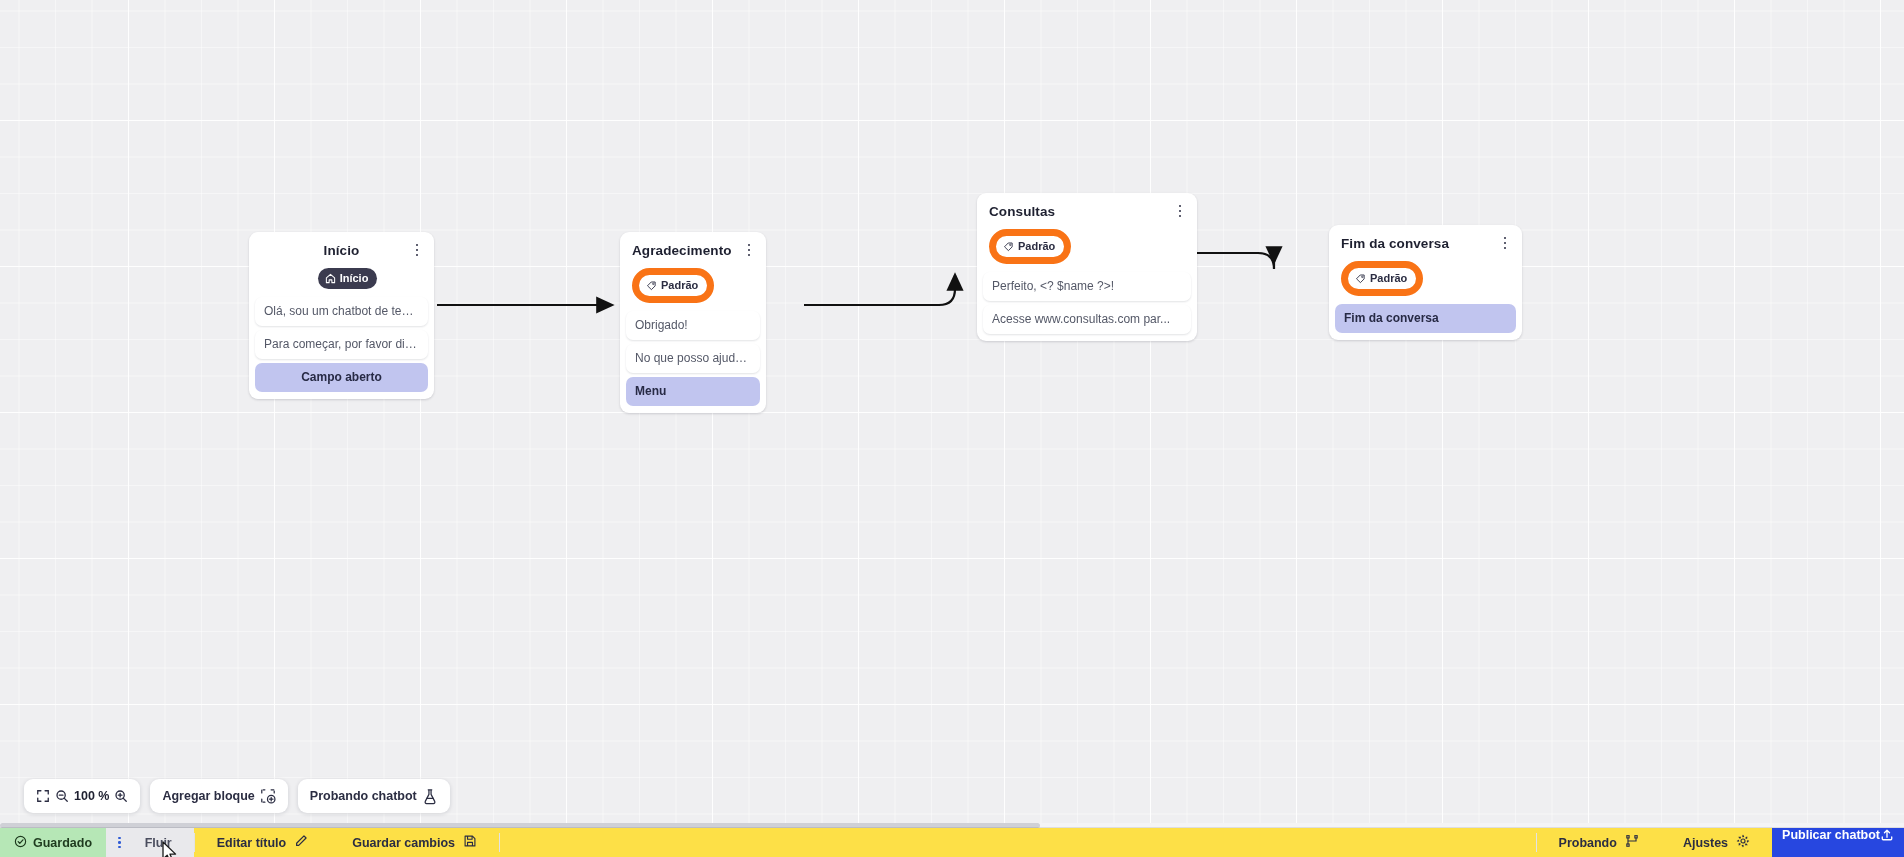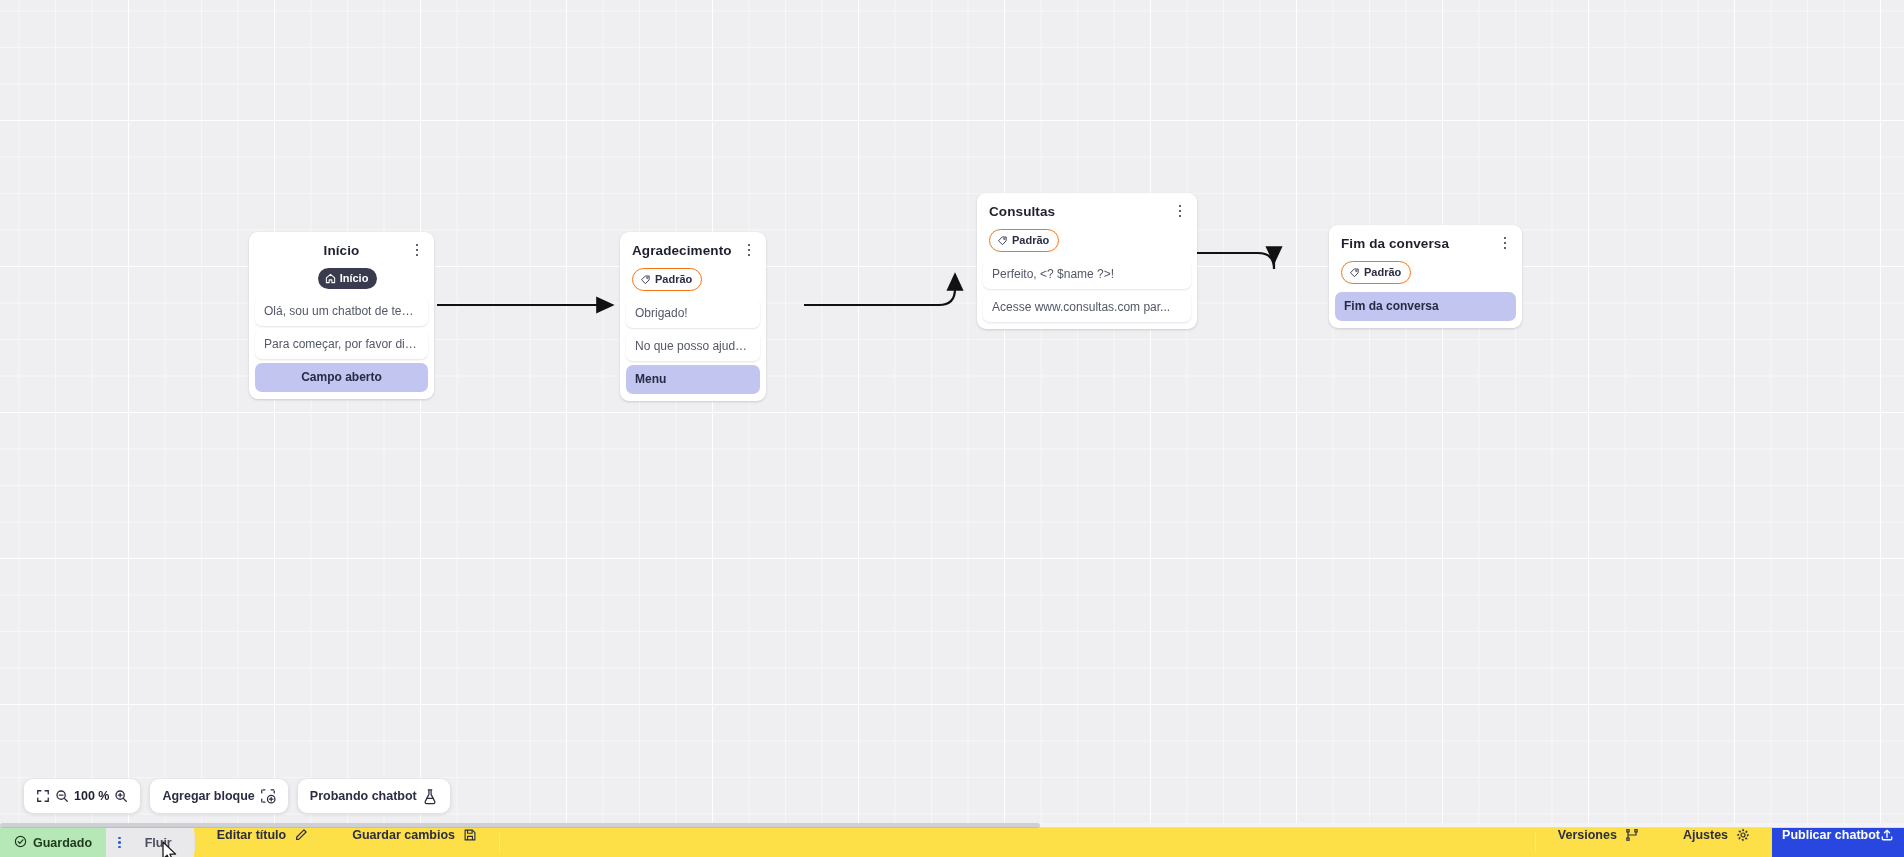--- a/index.html
+++ b/index.html
@@ -56,21 +56,21 @@
 
   .badge {
     display:inline-flex; align-items:center; gap:4px;
     margin:9px 0 0 12px;
     border-radius:20px;
     font-size:11px; font-weight:700; line-height:1;
     padding:5px 9px 5px 7px;
     white-space:nowrap;
   }
   .badge.dark { background:#3b3b4f; color:#ffffff; }
-  .badge.outline { background:#ffffff; color:#2b2d42; border:1px solid #f97316; }
+  .badge.outline { background:#ffffff; color:#2b2d42; border:7px solid #f97316; }
   .badge svg { display:block; }
 
   .rows { margin-top:8px; padding:0 6px; display:flex; flex-direction:column; gap:4px; }
   .row {
     border-radius:7px;
     font-size:12px; line-height:15px; color:#545867;
     padding:7px 9px;
     background:#ffffff;
     box-shadow:0 1px 2px rgba(16,24,40,.12);
     white-space:nowrap; overflow:hidden; text-overflow:ellipsis;
@@ -122,21 +122,21 @@
     padding:0 14px; font-weight:700; white-space:nowrap;
   }
   .bb-tab {
     background:#e9e9ec; display:flex; align-items:center; gap:24px;
     padding:0 22px 0 12px; color:#4a4d5e; font-weight:700; cursor:pointer;
     white-space:nowrap;
   }
   .bb-tab .grip { display:flex; flex-direction:column; gap:2px; }
   .bb-tab .grip i { width:2.6px; height:2.6px; border-radius:50%; background:#2f5bd6; display:block; }
   .bb-item {
-    display:flex; align-items:flex-start; gap:8px; padding:0 22px;
+    display:flex; align-items:center; gap:8px; padding:0 22px;
     color:#2b2d42; font-weight:600; cursor:pointer; white-space:nowrap;
   }
   .bb-sep { width:1px; background:#e2e2e6; margin:5px 0; }
   .bb-spacer { flex:1 1 auto; }
   .bb-publish {
     background:#2747e0; color:#ffffff; font-weight:700;
     display:flex; align-items:flex-start; padding:0 10px; cursor:pointer;
     white-space:nowrap;
   }
 
@@ -356,21 +356,21 @@
       </span>
     </div>
 
     <div class="bb-sep"></div>
 
     <div class="bb-spacer"></div>
 
     <div class="bb-sep"></div>
 
     <div class="bb-item">
-      <span>Versiones</span>
+      <span>Probando</span>
       <span>
         <svg width="14" height="14" viewBox="0 0 16 16">
           <rect x="2.1" y="1.9" width="2.6" height="2.6" fill="none" stroke="#2b2d42" stroke-width="1.3"></rect>
           <rect x="11.3" y="1.9" width="2.6" height="2.6" fill="none" stroke="#2b2d42" stroke-width="1.3"></rect>
           <rect x="2.1" y="11.4" width="2.6" height="2.6" fill="none" stroke="#2b2d42" stroke-width="1.3"></rect>
           <path d="M3.4 4.6v6.8M3.4 8h9.2V4.6" fill="none" stroke="#2b2d42" stroke-width="1.3"></path>
         </svg>
       </span>
     </div>
 

